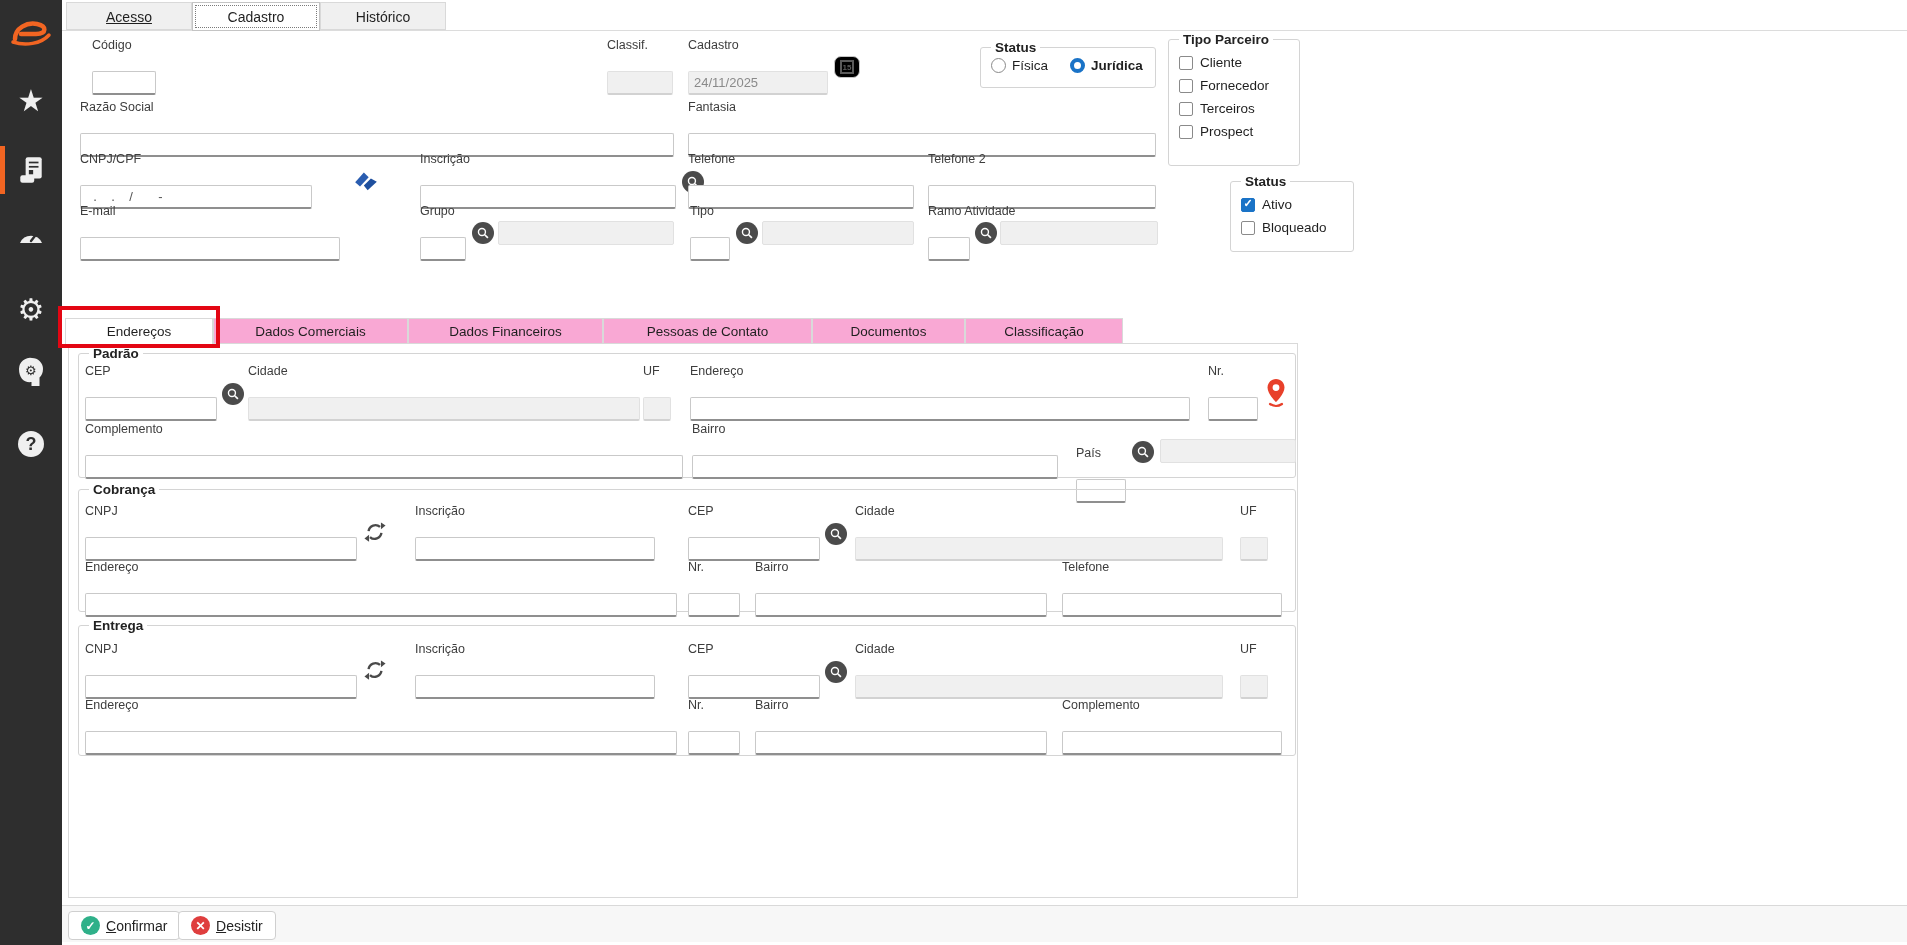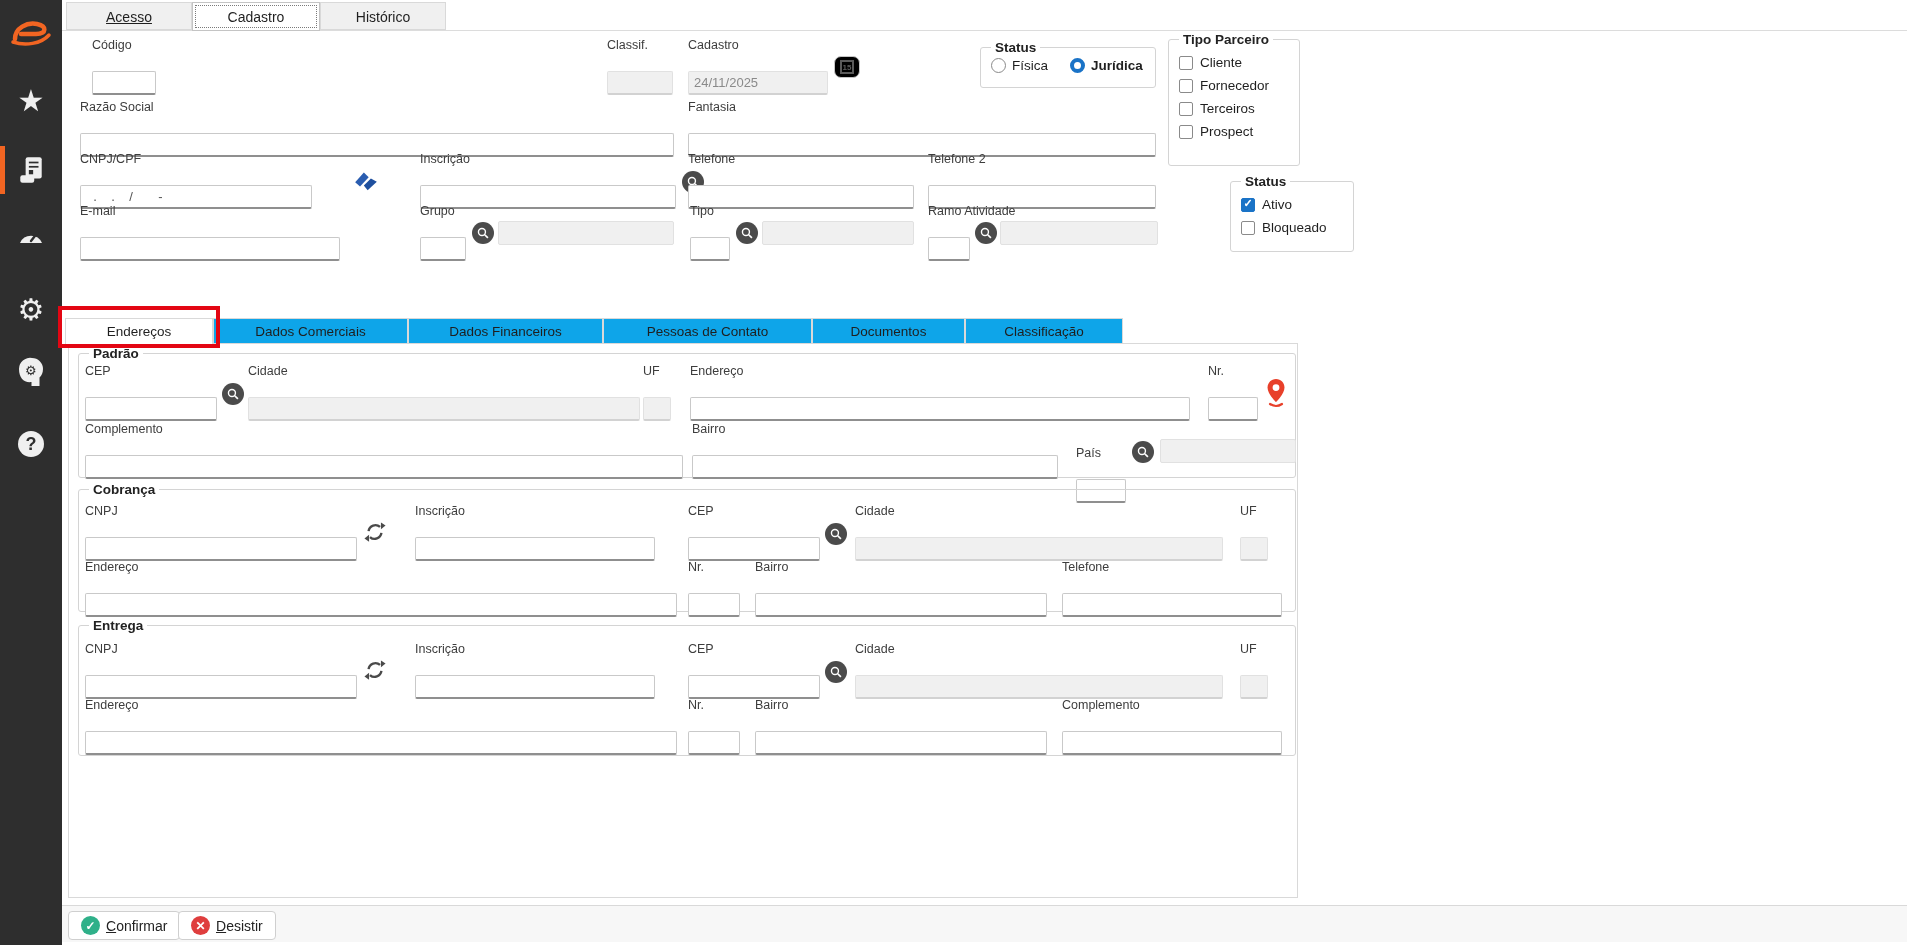--- a/index.html
+++ b/index.html
@@ -49,21 +49,21 @@
   .optrow{display:flex;align-items:center;gap:7px;height:19px;margin:4px 0;font-size:13.5px;color:#1f1f1f;}
   .cb{width:14px;height:14px;border:1px solid #8a8a8a;border-radius:2px;background:#fff;position:relative;flex:0 0 14px;}
   .cb.checked{background:#1a73c7;border-color:#1a73c7;}
   .cb.checked::after{content:"✓";position:absolute;left:1.5px;top:-1.5px;color:#fff;font-size:11px;font-weight:bold;}
   .radio{width:15px;height:15px;border-radius:50%;border:1px solid #8a8a8a;background:#fff;flex:0 0 15px;}
   .radio.sel{border:4.5px solid #1a73c7;}
   .radrow{display:flex;align-items:center;gap:6px;font-size:13.5px;color:#1f1f1f;}
 
   
   .dettab{position:absolute;top:318px;height:26px;line-height:26px;text-align:center;font-size:13.5px;
-          background:#0ea5e9;border:1px solid #d9d9d9;color:#1f1f1f;}
+          background:#f9a8d4;border:1px solid #d9d9d9;color:#1f1f1f;}
   .dettab.active{background:#fff;height:27px;z-index:3;border-bottom:none;}
   .annot{position:absolute;left:-4px;top:306px;width:162px;height:42px;border:4px solid #e30613;z-index:6;}
   .detpanel{position:absolute;left:6px;top:343px;width:1230px;height:555px;border:1px solid #d9d9d9;background:#fff;}
 
   
   .footline{position:absolute;left:0;top:905px;width:1845px;height:1px;background:#d9d9d9;}
   .footer{position:absolute;left:0;top:906px;width:1845px;height:36px;background:#f7f7f7;}
   .btn{position:absolute;top:911px;height:29px;border:1px solid #cfcfcf;border-radius:4px;background:#fff;
        display:flex;align-items:center;gap:6px;padding:0 12px;font-size:14px;color:#222;cursor:pointer;}
   .btn .circ{width:19px;height:19px;border-radius:50%;display:flex;align-items:center;justify-content:center;

